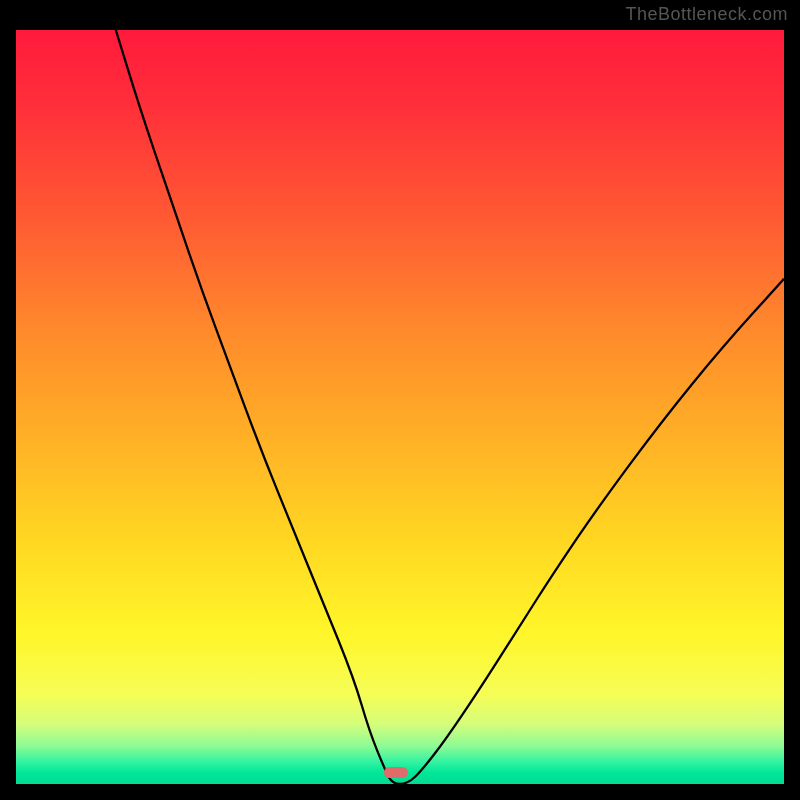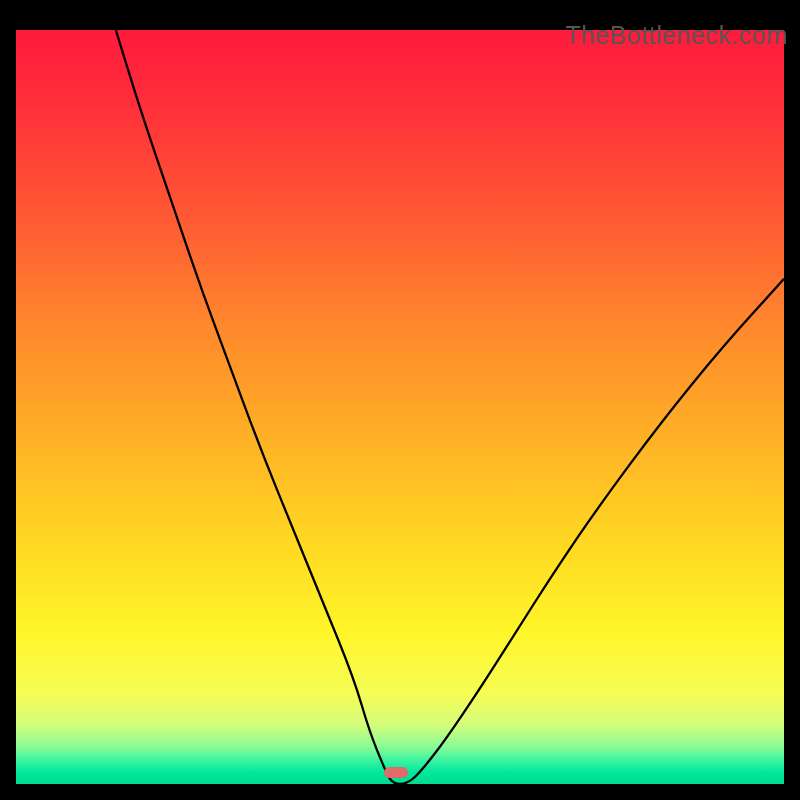--- a/index.html
+++ b/index.html
@@ -12,24 +12,24 @@
     overflow: hidden;
   }
   .frame {
     position: relative;
     width: 800px;
     height: 800px;
     background: #000;
   }
   .watermark {
     position: absolute;
-    top: 21px;
+    top: 4px;
     right: 12px;
     color: #555;
-    font-size: 25px;
+    font-size: 18px;
     font-weight: 500;
     letter-spacing: 0.5px;
     user-select: none;
     z-index: 10;
   }
   .plot-area {
     position: absolute;
     left: 16px;
     top: 30px;
     width: 768px;

